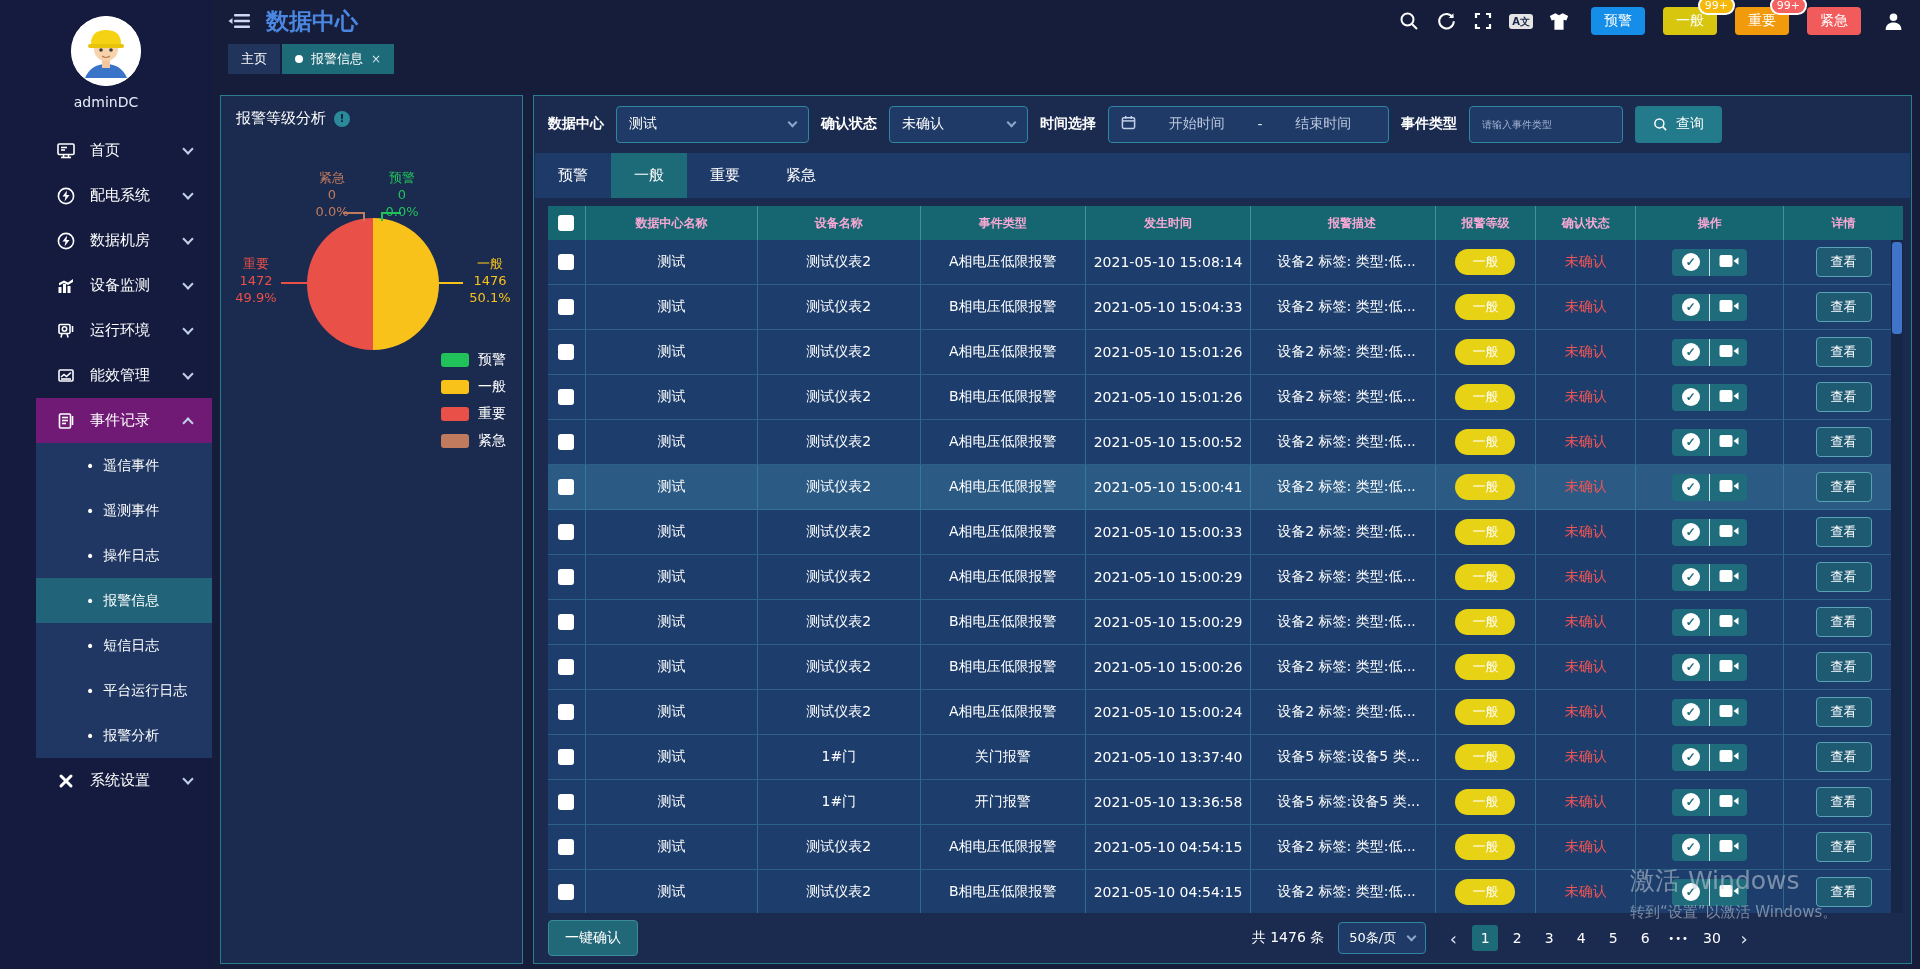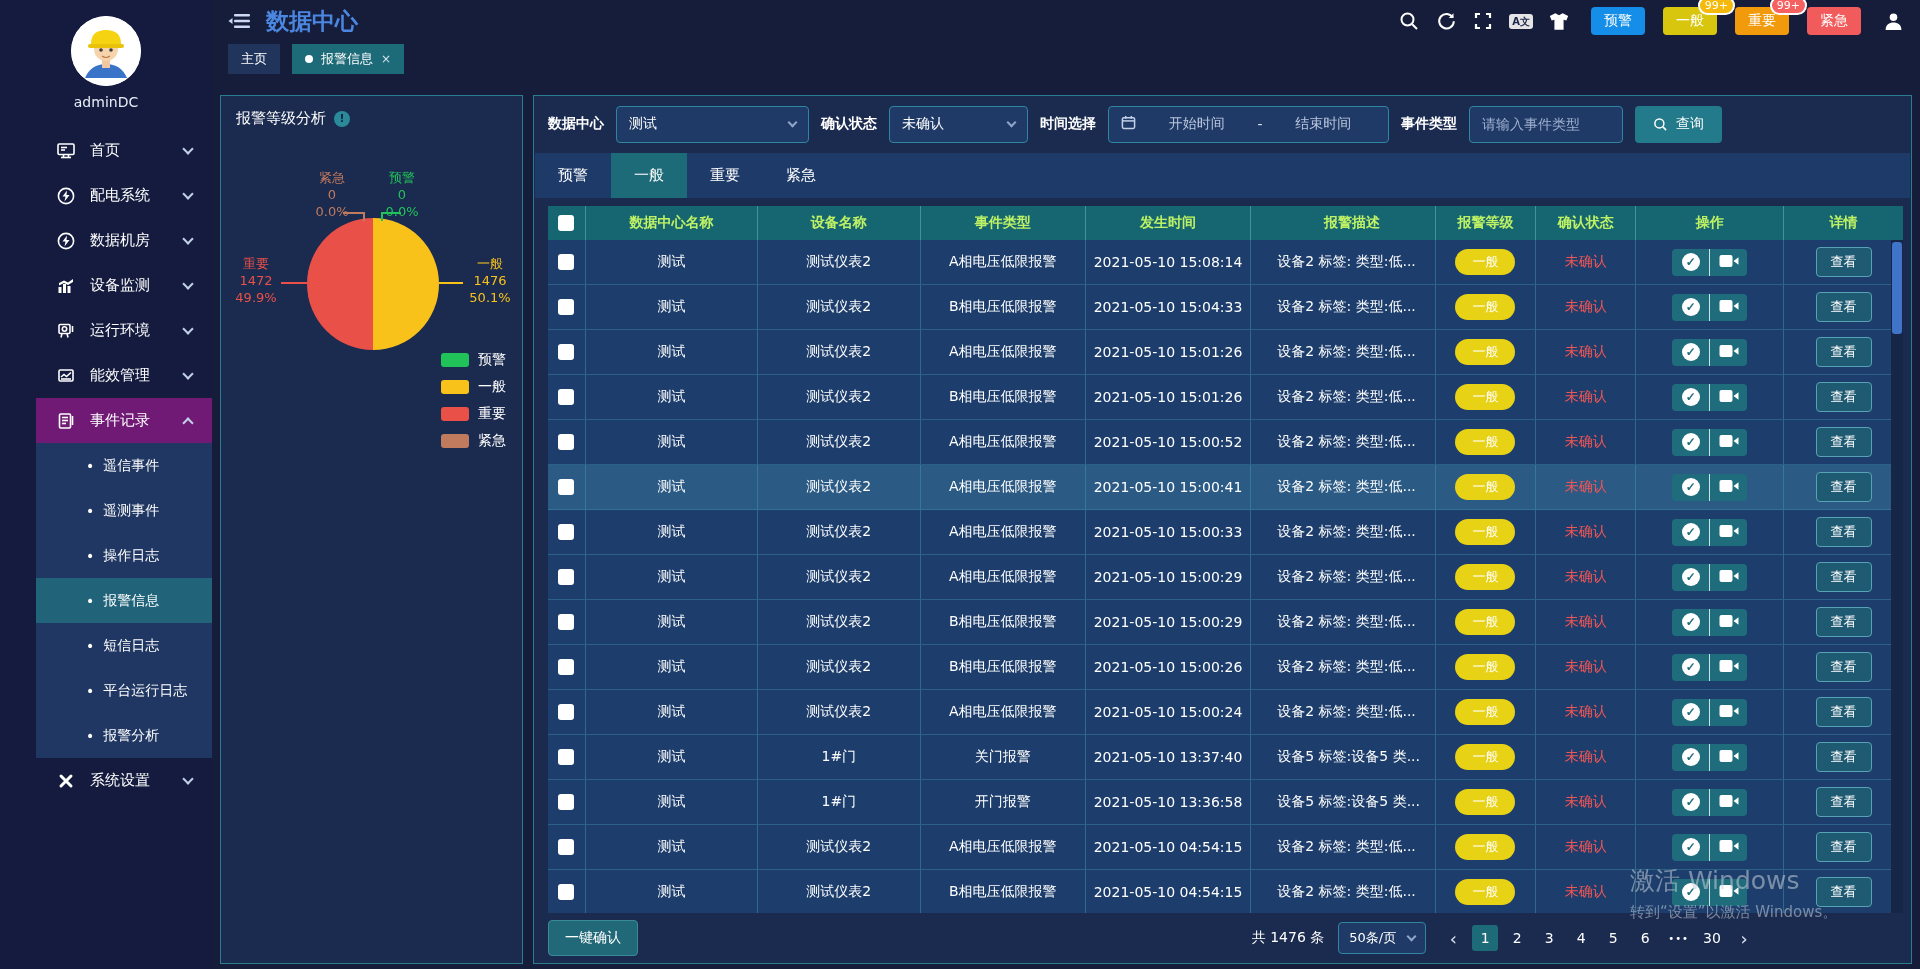--- a/index.html
+++ b/index.html
@@ -27,21 +27,21 @@
   .topbar { height:42px; display:flex; align-items:center; padding:0 16px; }
   .hamburger { width:24px; height:20px; cursor:pointer; }
   .app-title { color:#4b86e0; font-size:23px; font-weight:bold; margin-left:14px; }
   .topbar-right { margin-left:auto; display:flex; align-items:center; gap:15px; }
   .tb-icon { width:22px; height:22px; display:flex; align-items:center; justify-content:center; cursor:pointer; }
   .tb-translate { background:#e5e5e5; color:#1b2749; font-weight:bold; font-size:10px; border-radius:3px; padding:2px 3px; line-height:1.1; cursor:pointer; }
   .badge-group { display:flex; align-items:center; gap:18px; margin:0 6px; }
   .badge { position:relative; padding:5px 13px; border-radius:4px; font-size:14px; color:#fff; cursor:pointer; }
   .bubble { position:absolute; top:-11px; right:-18px; border:2px solid #fff; border-radius:10px; font-size:11px; padding:1px 5px; color:#fff; white-space:nowrap; }
 
-  .page-tabs { display:flex; gap:12px; padding:0 16px; height:30px; margin-top:2px; }
+  .page-tabs { display:flex; gap:2px; padding:0 16px; height:30px; margin-top:2px; }
   .ptab { display:flex; align-items:center; gap:8px; padding:0 13px; font-size:13px; background:#20345c; cursor:pointer; }
   .ptab.active { background:#1d6a78; }
   .ptab .dot { width:8px; height:8px; border-radius:50%; background:#fff; }
   .ptab .close-x { font-size:12px; color:#d5e2ef; }
 
   .panel { position:absolute; border:1px solid #2a7d8e; background:#1b2a4f; }
   .alarm-panel { left:8px; top:95px; width:303px; bottom:5px; }
   .table-panel { left:321px; top:95px; right:8px; bottom:5px; }
 
   
@@ -65,36 +65,36 @@
   .swatch { width:28px; height:14px; border-radius:3px; }
 
   
   .filter-bar { position:absolute; top:9px; left:14px; right:10px; height:38px; display:flex; align-items:center; gap:12px; }
   .f-label { font-size:14px; font-weight:bold; white-space:nowrap; }
   .f-box { height:37px; background:#1f3a66; border:1px solid #2e86a0; border-radius:4px; display:flex; align-items:center; padding:0 12px; font-size:14px; cursor:pointer; }
   .f-select-dc { width:193px; }
   .f-select-st { width:139px; }
   .f-range { width:281px; gap:8px; }
   .f-input-wrap { width:154px; }
-  .f-input-wrap input { background:transparent; border:none; outline:none; color:#fff; font-size:14px; width:100%; font-family:inherit; }
+  .f-input-wrap input { background:transparent; border:none; outline:none; color:#fff; font-size:10px; width:100%; font-family:inherit; }
   .f-input-wrap input::placeholder { color:#9fb0d0; }
   .sel-caret { width:7px; height:7px; border-right:2px solid #8fa6cc; border-bottom:2px solid #8fa6cc; transform:rotate(45deg); margin-left:auto; margin-top:-4px; }
   .ph { color:#b9c6de; flex:1; text-align:center; }
   .range-sep { color:#d5e0f0; }
   .search-btn { height:37px; background:#237a8a; border:none; border-radius:4px; color:#fff; font-size:14px; display:flex; align-items:center; gap:8px; padding:0 18px; cursor:pointer; font-family:inherit; }
 
   
   .level-tabs { position:absolute; top:57px; left:1px; right:1px; height:45px; background:#1e3a69; display:flex; }
   .ltab { width:76px; display:flex; align-items:center; justify-content:center; font-size:15px; cursor:pointer; }
   .ltab.active { background:#1d6a78; }
 
   
   .tbl { position:absolute; top:110px; left:14px; right:8px; bottom:50px; overflow:hidden; }
   .thead { display:flex; height:34px; background:#166672; align-items:stretch; }
-  .th { display:flex; align-items:center; justify-content:center; font-size:14px; font-weight:bold; color:#bef264; border-right:1px solid rgba(150,230,235,.35); }
+  .th { display:flex; align-items:center; justify-content:center; font-size:12px; font-weight:bold; color:#f9a8d4; border-right:1px solid rgba(150,230,235,.35); }
   .th:last-child { border-right:none; }
   .tr { display:flex; height:45px; background:#1d3e6c; border-bottom:1px solid rgba(64,150,170,.40); }
   .tr.hl { background:#2b5a85; }
   .td { display:flex; align-items:center; justify-content:center; font-size:14px; border-right:1px solid rgba(64,150,170,.50); overflow:hidden; white-space:nowrap; }
   .td:last-child { border-right:none; }
   .td.desc { justify-content:flex-start; padding-left:8px; }
   .col-0{width:2.8%;} .col-1{width:12.7%;} .col-2{width:12.0%;} .col-3{width:12.2%;} .col-4{width:12.2%;}
   .col-5{width:12.3%;margin-left:18px;} .col-6{width:7.4%;} .col-7{width:7.4%;} .col-8{width:10.9%;} .col-9{flex:1;}
   .cbx { width:16px; height:16px; background:#fff; border-radius:3px; cursor:pointer; }
   .pill { background:#e8d216; color:#fff; font-size:13px; padding:4px 17px; border-radius:13px; }

